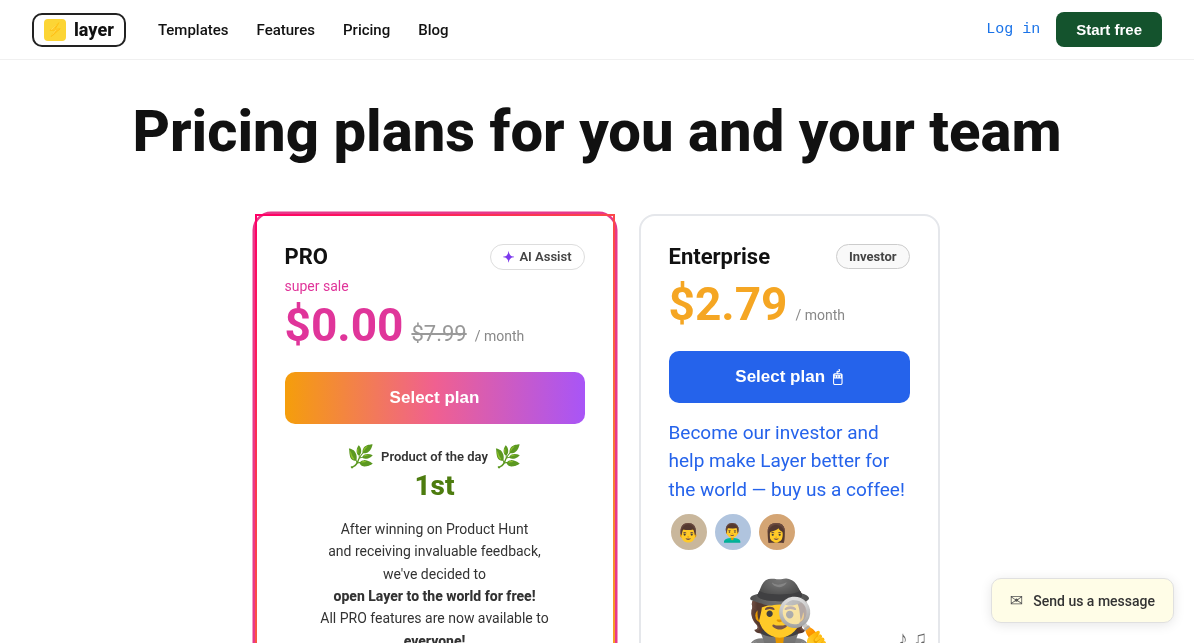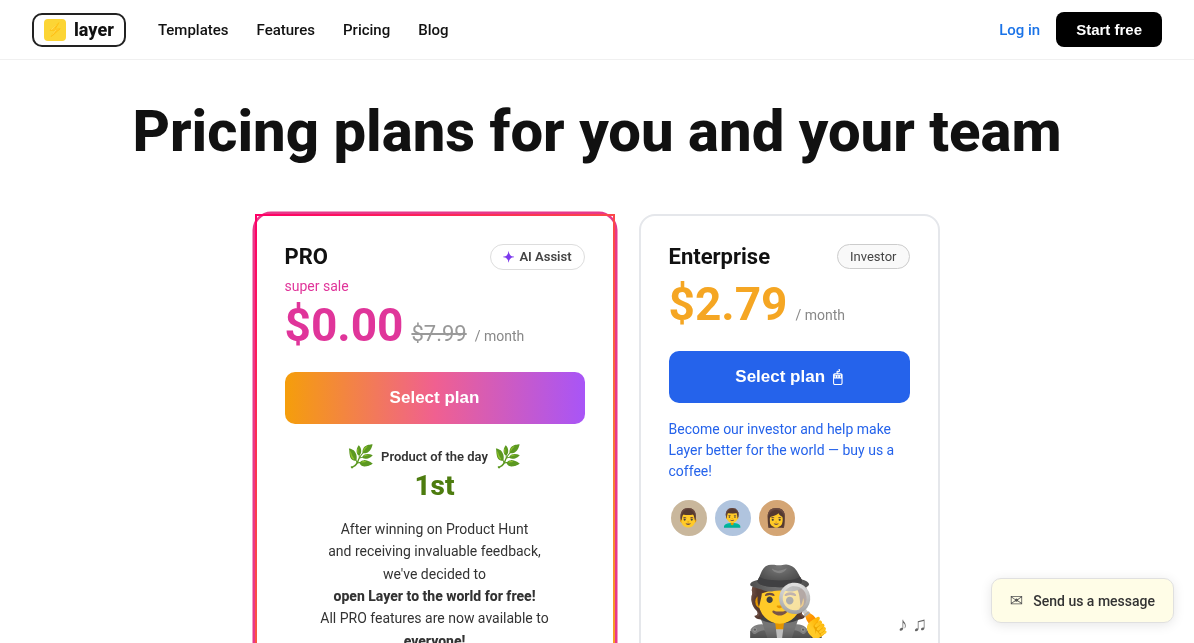--- a/index.html
+++ b/index.html
@@ -17,23 +17,23 @@
       text-decoration: none; margin-right: 32px;
     }
     .logo-icon {
       width: 22px; height: 22px; background: #FCD535; border-radius: 4px;
       display: flex; align-items: center; justify-content: center;
       font-size: 13px;
     }
     .nav-links { display: flex; gap: 28px; align-items: flex-end; }
     .nav-links a { text-decoration: none; color: #111; font-size: 15px; font-weight: 500; }
     .nav-right { margin-left: auto; display: flex; align-items: center; gap: 16px; }
-    .btn-login { color: #1a73e8; font-size: 15px; font-weight: 500; text-decoration: none; }
+    .btn-login { color: #1a73e8; font-size: 15px; font-weight: 500; text-decoration: none; font-family: Liberation Mono, monospace; }
     .btn-start {
-      background: #000000; color: #fff; border: none; border-radius: 8px;
+      background: #14532d; color: #fff; border: none; border-radius: 8px;
       padding: 9px 20px; font-size: 15px; font-weight: 600; cursor: pointer;
     }
 
     
     .hero { text-align: center; padding: 40px 32px 20px; }
     .hero h1 { font-size: 58px; font-weight: 800; color: #111; line-height: 1.1; }
 
     
     .pricing-row {
       display: flex; justify-content: center; gap: 24px;
@@ -65,21 +65,21 @@
     .plan-name { font-size: 22px; font-weight: 700; color: #111; }
     .ai-assist-badge {
       display: flex; align-items: center; gap: 5px;
       border: 1.5px solid #ddd; border-radius: 20px;
       padding: 4px 12px; font-size: 13px; font-weight: 600; color: #444;
       background: #fff;
     }
     .ai-star { color: #7c3aed; font-size: 14px; }
     .investor-badge {
       border: 1.5px solid #ccc; border-radius: 20px;
-      padding: 4px 12px; font-size: 13px; font-weight: 400; color: #444;
+      padding: 4px 12px; font-size: 13px; font-weight: 700; color: #444;
       background: #f9f9f9;
     }
 
     .sale-label { color: #e0359a; font-size: 14px; font-weight: 400; margin-bottom: 4px; }
 
     .price-row { display: flex; align-items: baseline; gap: 8px; margin-bottom: 20px; }
     .price-main { font-size: 46px; font-weight: 700; }
     .price-main-pro { color: #e0359a; }
     .price-main-ent { color: #f5a623; }
     .price-original { font-size: 22px; color: #999; text-decoration: line-through; }
@@ -108,22 +108,22 @@
     .ph-label { font-size: 13px; font-weight: 600; color: #333; }
     .ph-rank { font-size: 28px; font-weight: 800; color: #4d7c0f; }
 
     .description-text {
       font-size: 14px; color: #333; text-align: center; line-height: 1.6;
       margin-top: 8px;
     }
     .description-text strong { font-weight: 800; }
 
     .investor-link {
-      color: #2563eb; font-size: 14px; line-height: 1.5; text-decoration: none;
-      display: block; margin-bottom: 16px;
+      color: #2563eb; font-size: 19px; line-height: 1.5; text-decoration: none;
+      display: block; margin-bottom: 8px;
     }
     .avatars { display: flex; gap: 4px; margin-bottom: 20px; }
     .avatar {
       width: 40px; height: 40px; border-radius: 50%; object-fit: cover;
       background: #ddd; border: 2px solid #fff;
       overflow: hidden; display: flex; align-items: center; justify-content: center;
       font-size: 18px;
     }
     .avatar-1 { background: #c9b79c; }
     .avatar-2 { background: #b0c4de; }

